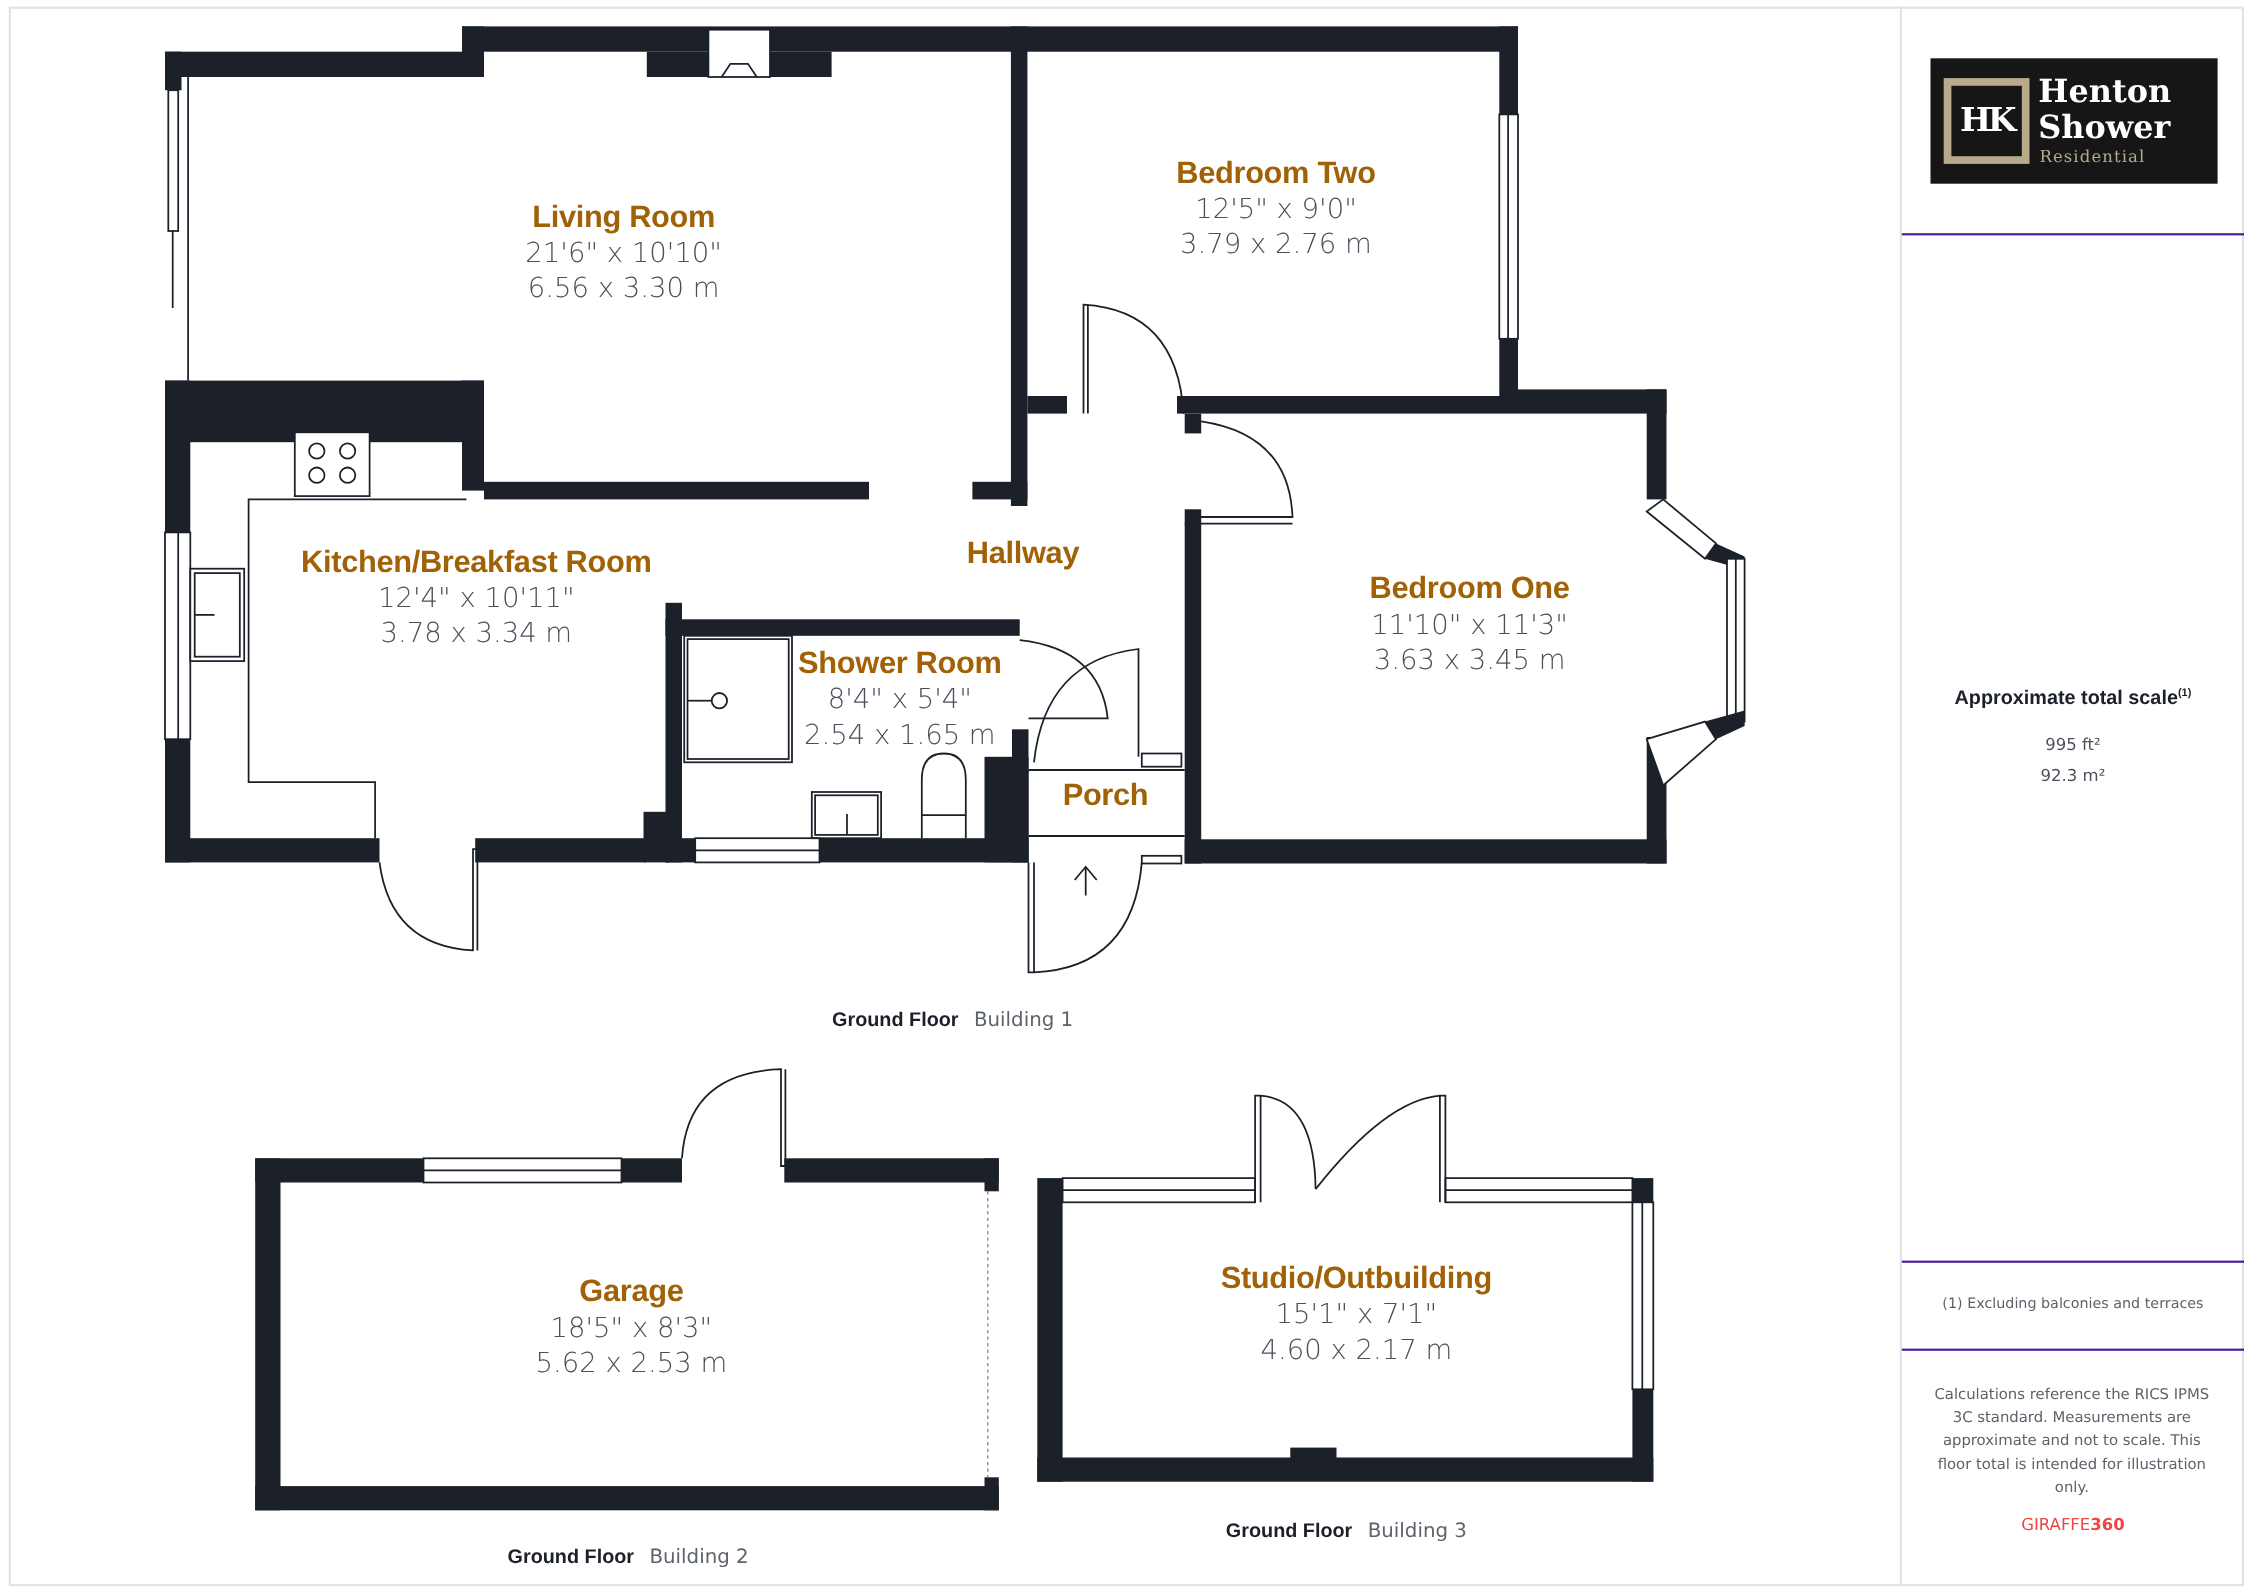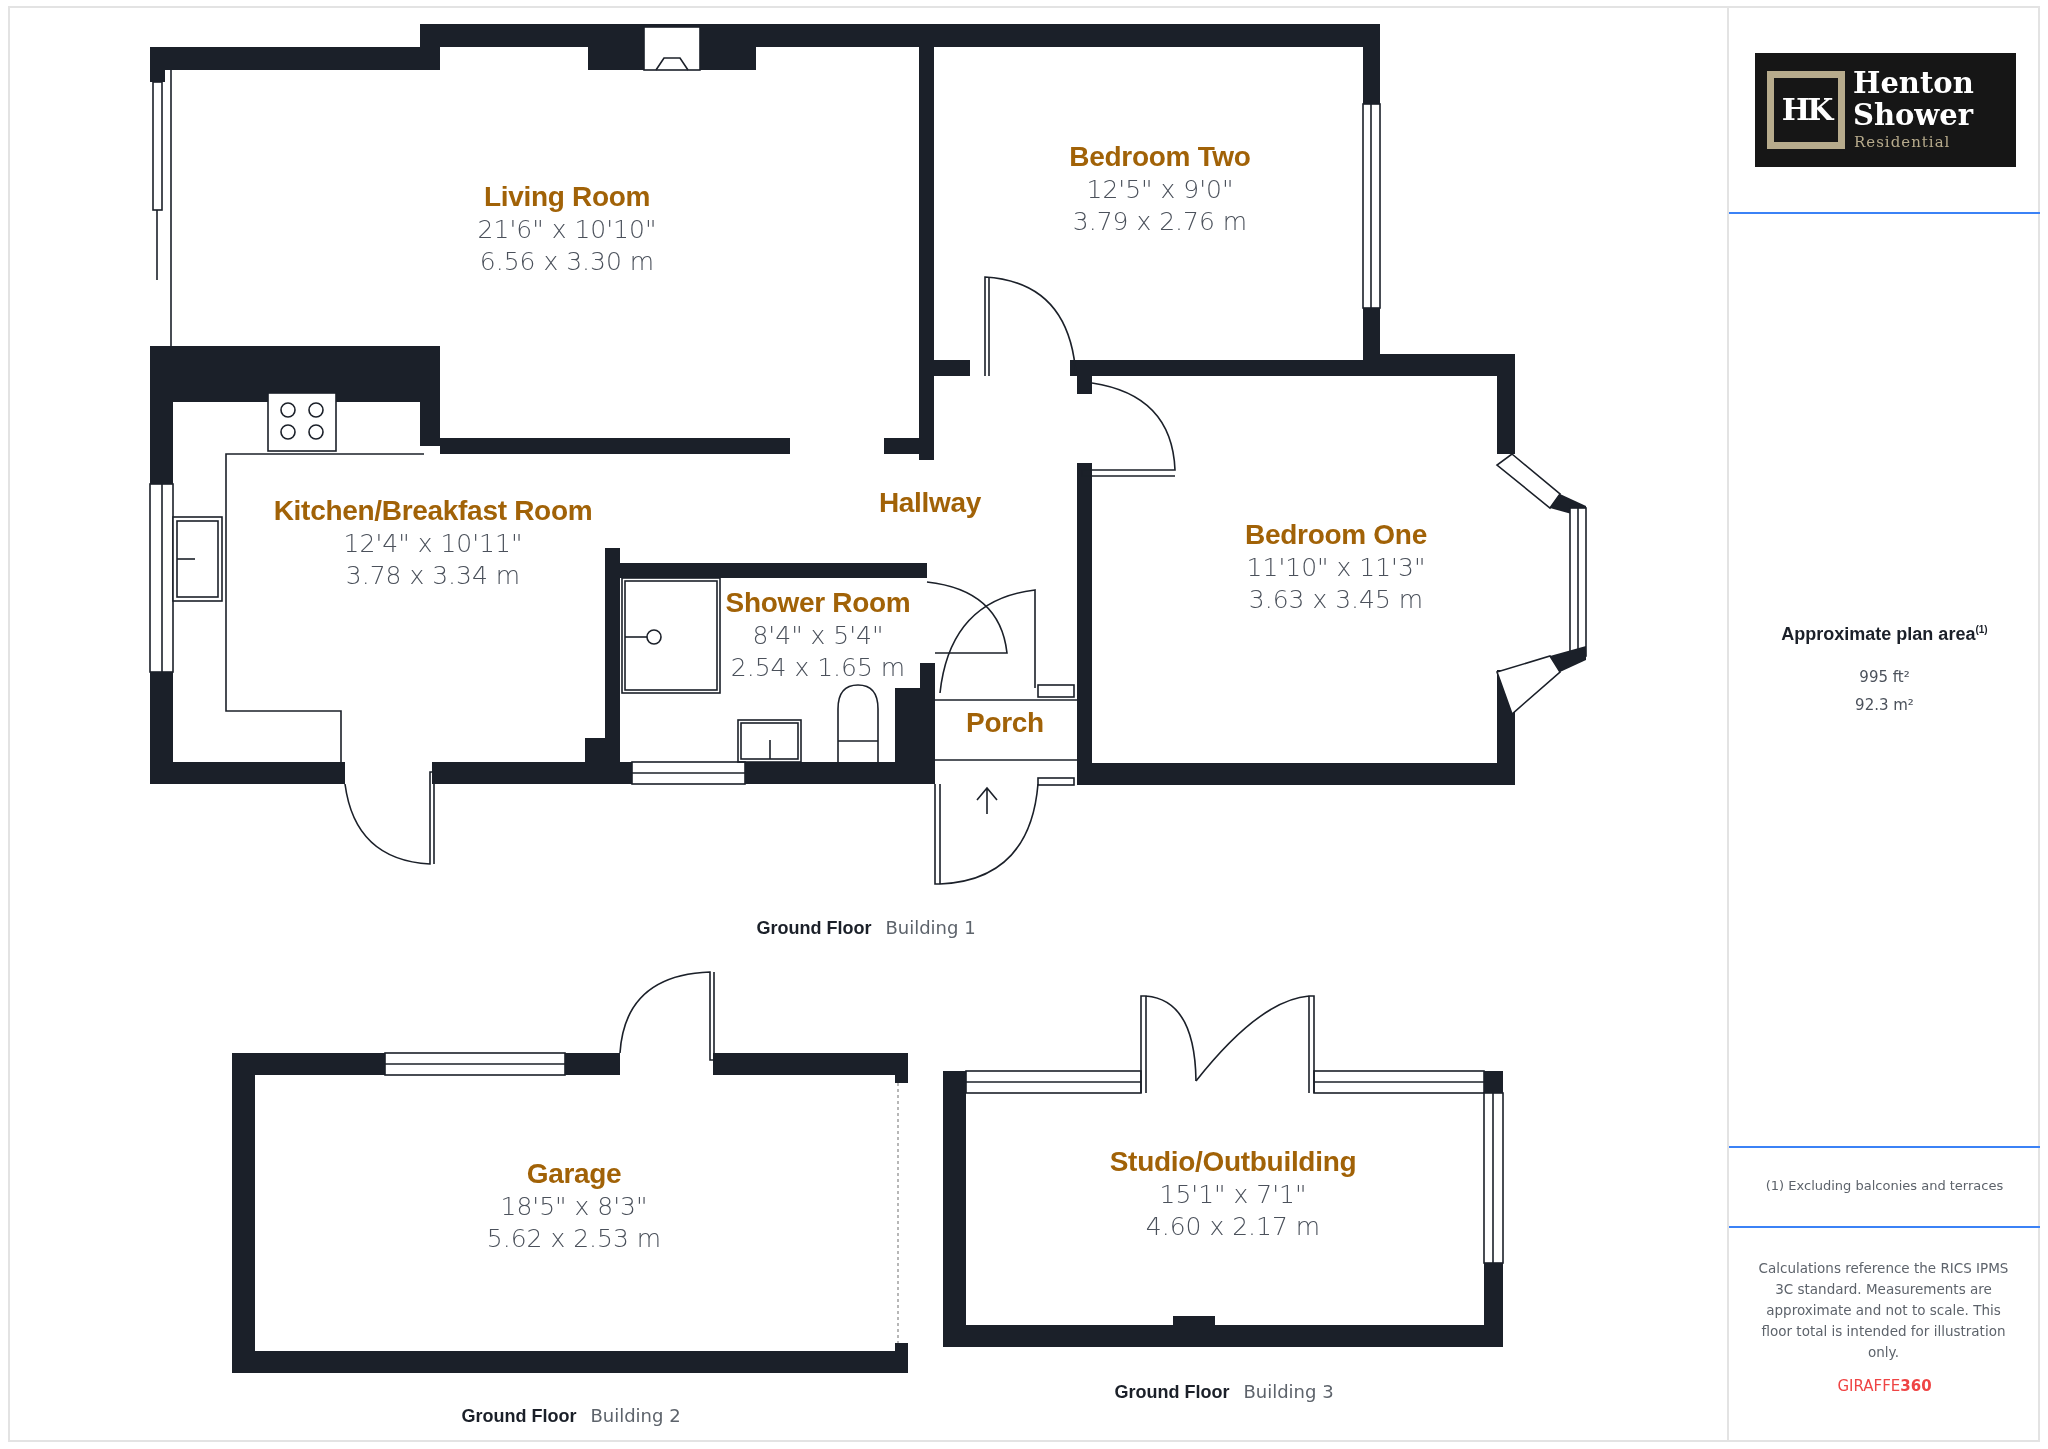--- a/index.html
+++ b/index.html
@@ -9,21 +9,21 @@
   .wall { fill:#1b2029; }
   .thin { fill:none; stroke:#1b2029; stroke-width:1.6; }
   .win { fill:#ffffff; stroke:#1b2029; stroke-width:1.6; }
   .room-label { position:absolute; transform:translateX(-50%); text-align:center; white-space:nowrap; }
   .room-name { font-family:"Liberation Sans", sans-serif; font-weight:bold; font-size:28px; color:#a16207; letter-spacing:-0.3px; line-height:34px; }
   .room-dim { font-family:"DejaVu Sans", sans-serif; font-size:25px; color:#4b515b; line-height:32px; font-weight:300; }
   .floor-caption { position:absolute; transform:translateX(-50%); white-space:nowrap; font-size:18px; }
   .floor-caption .fl { font-family:"Liberation Sans", sans-serif; font-weight:bold; color:#1b2029; margin-right:14px; }
   .floor-caption .bl { font-family:"DejaVu Sans", sans-serif; color:#5d636b; }
   .sidebar { position:absolute; left:1727px; top:6px; width:313px; height:1436px; border-left:2px solid #e3e3e3; box-sizing:border-box; }
-  .sb-sec { position:absolute; left:0; width:100%; border-bottom:2px solid #3b82f6; box-sizing:border-box; }
+  .sb-sec { position:absolute; left:0; width:100%; border-bottom:2px solid #4c1d95; box-sizing:border-box; }
   .logo { position:absolute; left:26px; top:47px; width:261px; height:114px; background:#161616; }
   .logo-box { position:absolute; left:12px; top:18px; width:78px; height:78px; border:7px solid #b7ab8c; box-sizing:border-box; background:#161616; }
   .logo-hk { position:absolute; left:0; top:0; width:64px; height:64px; line-height:64px; text-align:center; color:#ffffff; font-family:"DejaVu Serif", serif; font-weight:bold; font-size:30px; letter-spacing:-3px; }
   .logo-l1, .logo-l2 { position:absolute; left:98px; color:#ffffff; font-family:"DejaVu Serif", serif; font-weight:bold; font-size:29px; line-height:32px; }
   .logo-l1 { top:14px; } .logo-l2 { top:46px; }
   .logo-l3 { position:absolute; left:99px; top:80px; color:#b7ab8c; font-family:"DejaVu Serif", serif; font-size:15px; letter-spacing:1px; }
   .area-title { position:absolute; top:618px; width:100%; text-align:center; font-family:"Liberation Sans", sans-serif; font-weight:bold; font-size:18px; color:#1b2029; }
   .area-title sup { font-size:10px; }
   .area-val { position:absolute; width:100%; text-align:center; font-size:15px; color:#4b515b; }
   .note { position:absolute; width:100%; text-align:center; font-size:13px; color:#5d636b; }
@@ -234,21 +234,21 @@
       <div class="logo-box">
         <div class="logo-hk">HK</div>
       </div>
       <div class="logo-l1">Henton</div>
       <div class="logo-l2">Shower</div>
       <div class="logo-l3">Residential</div>
     </div>
   </div>
   <div class="sb-sec" style="top:208px; height:934px;">
     <div class="area-title" style="top:410px;">
-      <span>Approximate plan area</span><sup>(1)</sup>
+      <span>Approximate total scale</span><sup>(1)</sup>
     </div>
     <div class="area-val" style="top:454px;">995 ft²</div>
     <div class="area-val" style="top:482px;">92.3 m²</div>
   </div>
   <div class="sb-sec" style="top:1142px; height:80px;">
     <div class="note" style="top:30px;">(1) Excluding balconies and terraces</div>
   </div>
   <div class="disclaimer" style="left:28px; top:1252px;">Calculations reference the RICS IPMS 3C standard. Measurements are approximate and not to scale. This floor total is intended for illustration only.</div>
   <div class="brand" style="top:1371px;">
     <span>GIRAFFE</span><b>360</b>

